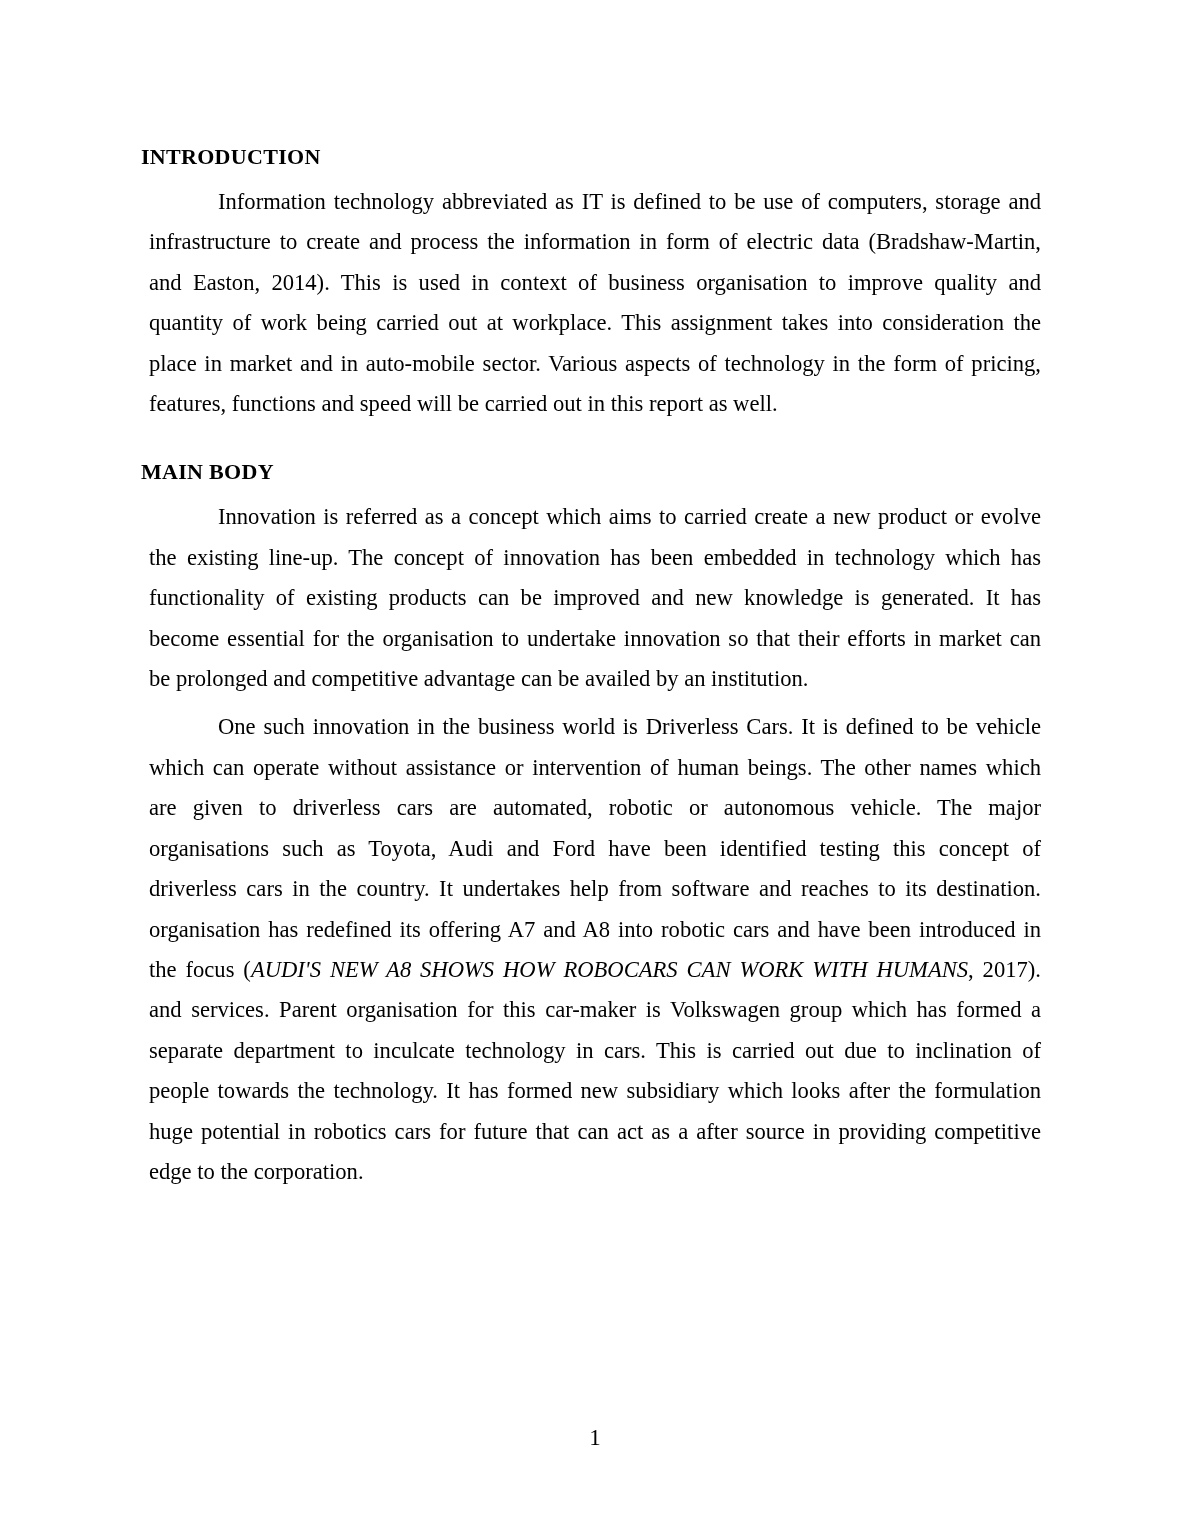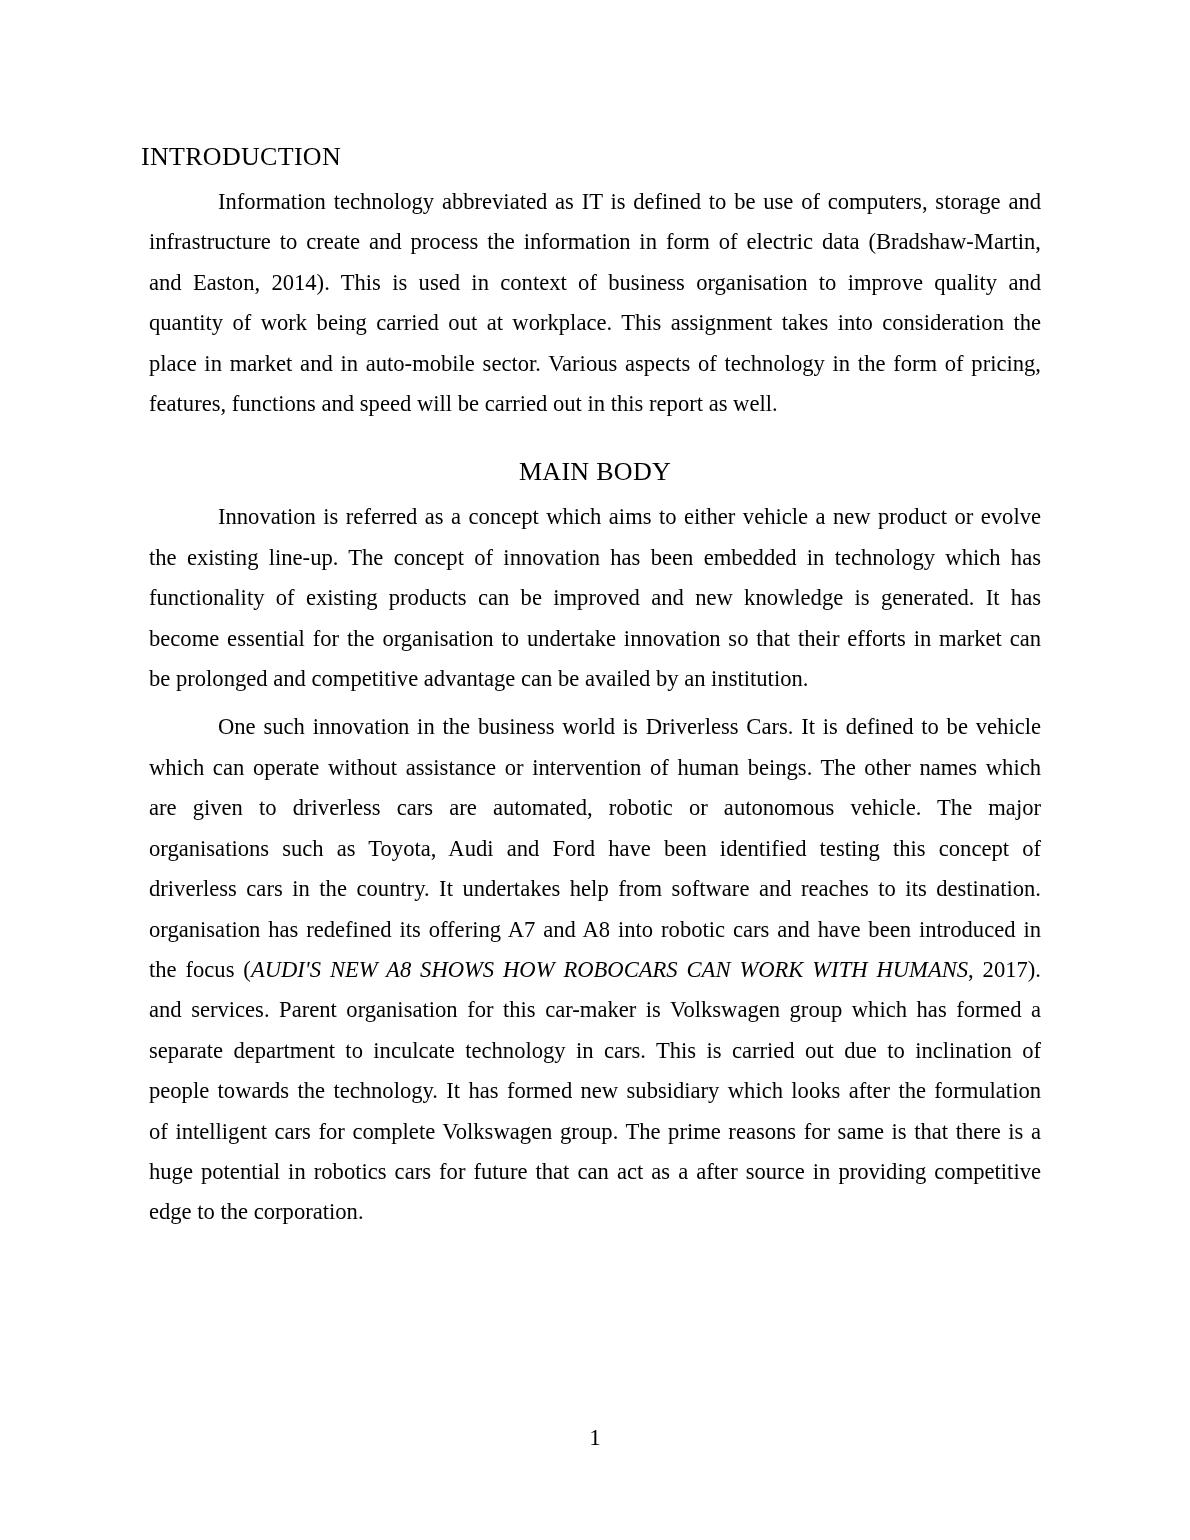--- a/index.html
+++ b/index.html
@@ -13,29 +13,28 @@
     height: 1540px;
     background: #ffffff;
     color: #000000;
     font-family: "Liberation Serif", "DejaVu Serif", serif;
     box-sizing: border-box;
     padding: 140px 141px 0 141px;
     overflow: hidden;
   }
   .section { display: block; }
   .heading {
-    font-size: 26px;
+    font-size: 22px;
     line-height: 34px;
-    font-weight: normal;
+    font-weight: bold;
     letter-spacing: 0.3px;
     margin: 0 0 5px 0;
   }
   .section + .section .heading {
     margin-top: 31px;
-    text-align: center;
   }
   .paragraph { margin: 8px; }
   .line {
     font-size: 22.6px;
     line-height: 40.4px;
     text-align: justify;
     text-align-last: justify;
     white-space: normal;
   }
   .line.first { text-indent: 69px; }
@@ -63,37 +62,36 @@
           <div class="line"><span>infrastructure to create and process the information in form of electric data (Bradshaw-Martin,</span></div>
           <div class="line"><span>and Easton, 2014). This is used in context of business organisation to improve quality and</span></div>
           <div class="line"><span>quantity of work being carried out at workplace. This assignment takes into consideration the</span></div>
           <div class="line"><span>place in market and in auto-mobile sector. Various aspects of technology in the form of pricing,</span></div>
           <div class="line last"><span>features, functions and speed will be carried out in this report as well.</span></div>
         </div>
       </section>
       <section class="section">
         <h2 class="heading">MAIN BODY</h2>
         <div class="paragraph">
-          <div class="line first"><span>Innovation is referred as a concept which aims to either vehicle a new product or evolve</span></div>
+          <div class="line first"><span>Innovation is referred as a concept which aims to carried create a new product or evolve</span></div>
           <div class="line"><span>the existing line-up. The concept of innovation has been embedded in technology which has</span></div>
           <div class="line"><span>functionality of existing products can be improved and new knowledge is generated. It has</span></div>
           <div class="line"><span>become essential for the organisation to undertake innovation so that their efforts in market can</span></div>
           <div class="line last"><span>be prolonged and competitive advantage can be availed by an institution.</span></div>
         </div>
         <div class="paragraph">
           <div class="line first"><span>One such innovation in the business world is Driverless Cars. It is defined to be vehicle</span></div>
           <div class="line"><span>which can operate without assistance or intervention of human beings. The other names which</span></div>
           <div class="line"><span>are given to driverless cars are automated, robotic or autonomous vehicle. The major</span></div>
           <div class="line"><span>organisations such as Toyota, Audi and Ford have been identified testing this concept of</span></div>
           <div class="line"><span>driverless cars in the country. It undertakes help from software and reaches to its destination.</span></div>
           <div class="line"><span>organisation has redefined its offering A7 and A8 into robotic cars and have been introduced in</span></div>
           <div class="line"><span>the focus (</span><span class="italic">AUDI'S NEW A8 SHOWS HOW ROBOCARS CAN WORK WITH HUMANS</span><span>, 2017).</span></div>
           <div class="line"><span>and services. Parent organisation for this car-maker is Volkswagen group which has formed a</span></div>
           <div class="line"><span>separate department to inculcate technology in cars. This is carried out due to inclination of</span></div>
           <div class="line"><span>people towards the technology. It has formed new subsidiary which looks after the formulation</span></div>
-          <div class="line"><span>of intelligent cars for complete Volkswagen group. The prime reasons for same is that there is a</span></div>
           <div class="line"><span>huge potential in robotics cars for future that can act as a after source in providing competitive</span></div>
           <div class="line last"><span>edge to the corporation.</span></div>
         </div>
       </section>
     </div>
   <div class="page-number">1</div>
 </div>
 
 </body></html>

